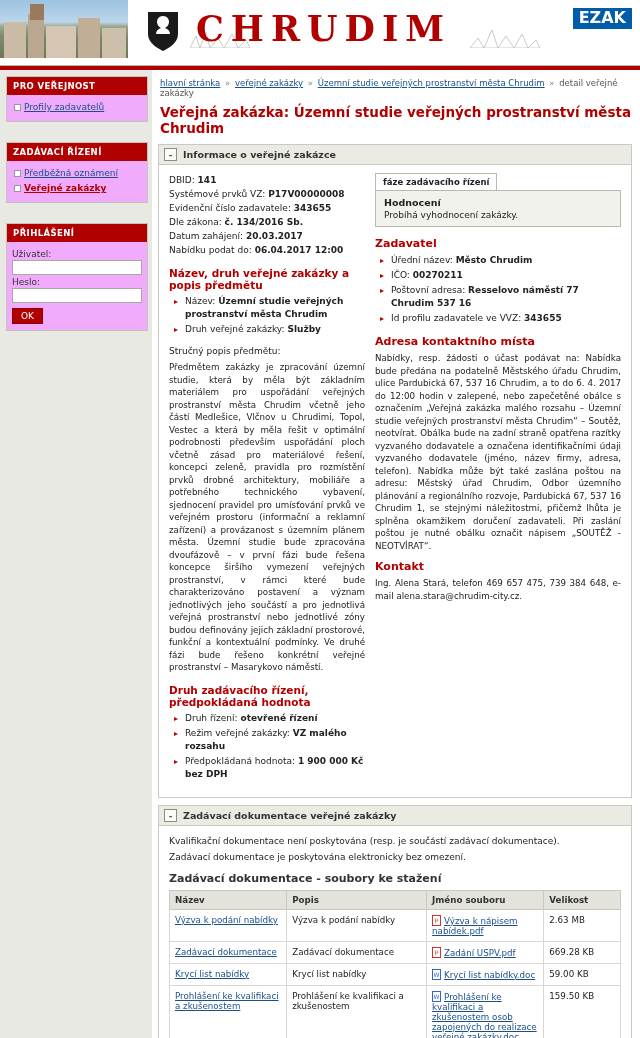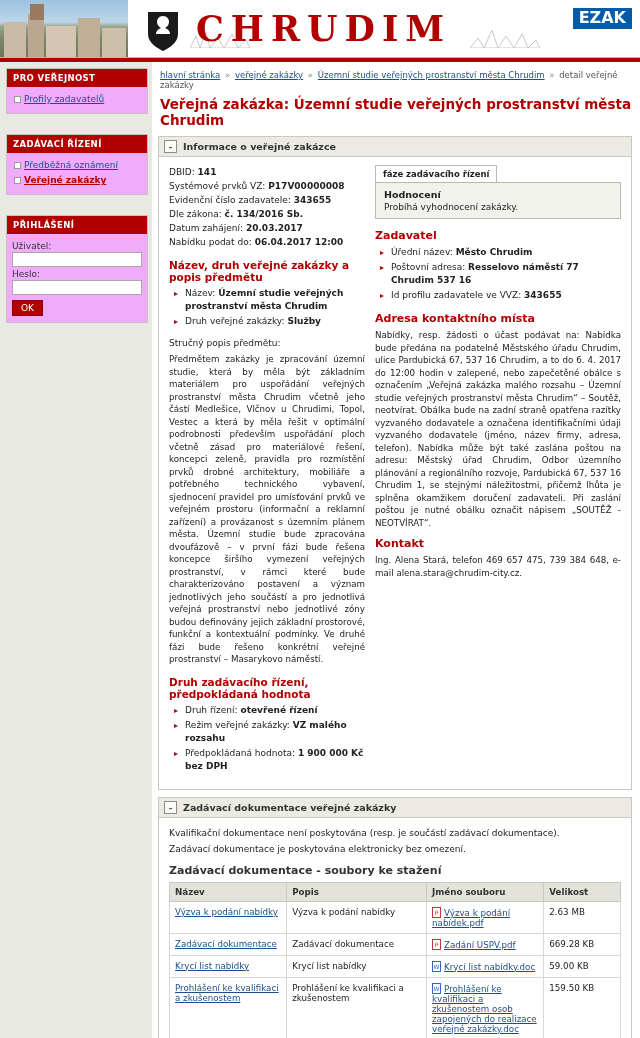--- a/index.html
+++ b/index.html
@@ -13,21 +13,21 @@
   }
   #page {
     width: 640px;
     min-height: 1038px;
     position: relative;
     background: #e9e9e4;
   }
 
   
   .header {
-    height: 58px;
+    height: 66px;
     background: #ffffff;
     position: relative;
     overflow: hidden;
     border-bottom: 1px solid #b8b8b0;
   }
   .header-photo {
     position: absolute; left: 0; top: 0; width: 128px; height: 58px;
     background: linear-gradient(#9cc3e0 0%, #bcd6ea 38%, #9aa58e 46%, #7f8a6d 62%, #6d7659 100%);
     overflow: hidden;
   }
@@ -330,20 +330,24 @@
               <div class="status-box">
                 <div class="t">Hodnocení</div>
                 <div class="d">Probíhá vyhodnocení zakázky.</div>
               </div>
 
               <h2 class="rsec">Zadavatel</h2>
               <ul class="arrow">
                 <li>
                   <span>Úřední název:</span>
                   <b>Město Chrudim</b>
+                </li>
+                <li>
+                  <span>IČO:</span>
+                  <b>00270211</b>
                 </li>
                 <li>
                   <span>Poštovní adresa:</span>
                   <b>Resselovo náměstí 77 Chrudim 537 16</b>
                 </li>
                 <li>
                   <span>Id profilu zadavatele ve VVZ:</span>
                   <b>343655</b>
                 </li>
               </ul>
@@ -380,21 +384,21 @@
               </tr>
             </thead>
             <tbody>
               <tr>
                 <td><a href="#">Výzva k podání nabídky</a></td>
                 <td>Výzva k podání nabídky</td>
                 <td>
                   <svg class="fileicon" viewBox="0 0 9 11">
                       <rect x="0.5" y="0.5" width="8" height="10" fill="#fff" stroke="#c33"></rect>
                       <text x="4.5" y="8" font-size="6" text-anchor="middle" fill="#c33">P</text>
-                    </svg><a href="#">Výzva k podání nabídek.pdf</a>
+                    </svg><a href="#">Výzva k nápisem nabídek.pdf</a>
                 </td>
                 <td>2.63 MB</td>
               </tr>
               <tr>
                 <td><a href="#">Zadávací dokumentace</a></td>
                 <td>Zadávací dokumentace</td>
                 <td>
                   <svg class="fileicon" viewBox="0 0 9 11">
                       <rect x="0.5" y="0.5" width="8" height="10" fill="#fff" stroke="#c33"></rect>
                       <text x="4.5" y="8" font-size="6" text-anchor="middle" fill="#c33">P</text>

